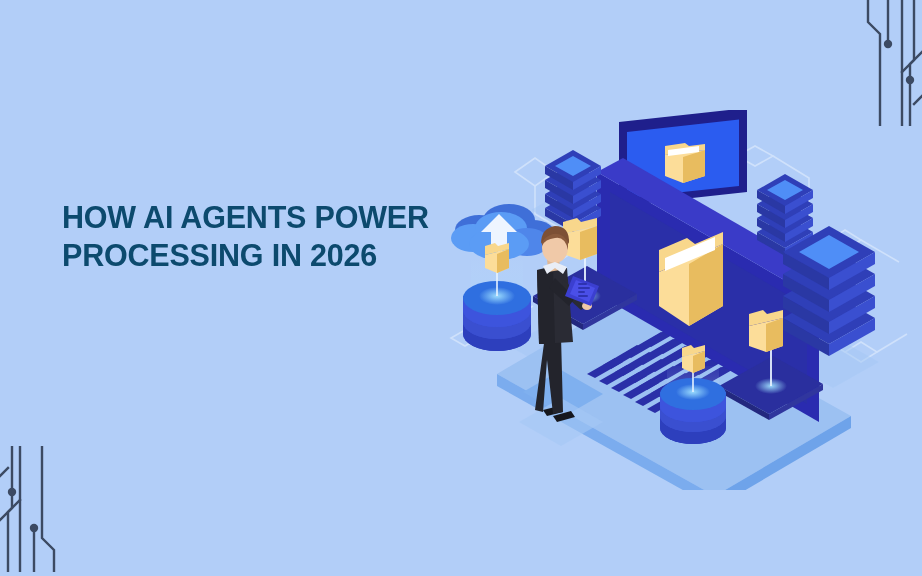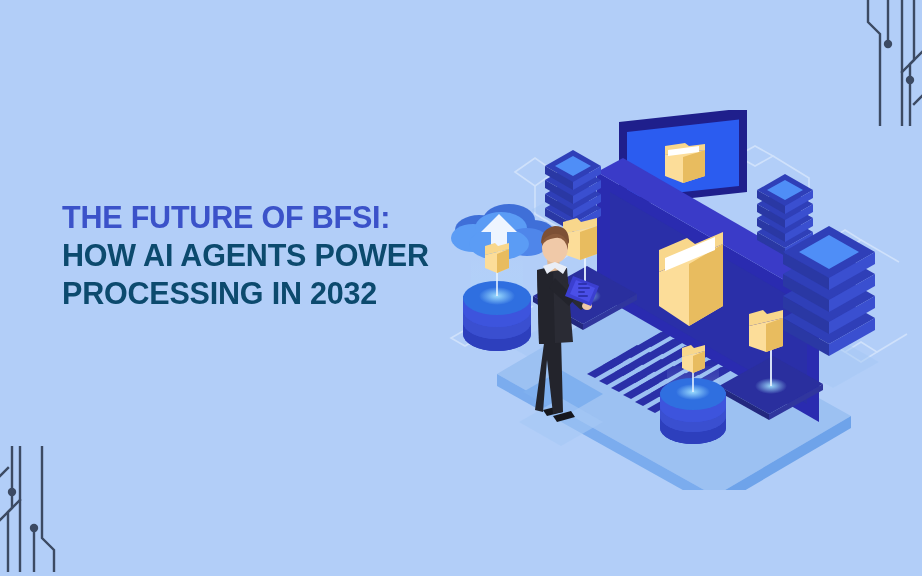--- a/index.html
+++ b/index.html
@@ -85,23 +85,22 @@
         <path d="M0 30 L8 22"></path>
       </g>
       <g fill="#3c4a63">
         <circle cx="34" cy="82" r="4.2"></circle>
         <circle cx="12" cy="46" r="4.2"></circle>
       </g>
     </svg>
   </div>
 
   <div id="headline">
-    <span class="hl-line accent">THE FUTURE OF BFSI:</span>
     <span class="hl-line">HOW AI AGENTS POWER</span>
-    <span class="hl-line">PROCESSING IN 2032</span>
+    <span class="hl-line">PROCESSING IN 2026</span>
   </div>
 
   <div id="illustration">
     <svg width="485" height="380" viewBox="0 0 485 380" fill="none">
 
       <defs>
         <linearGradient id="beamGrad" x1="0" y1="0" x2="0" y2="1">
           <stop offset="0%" stop-color="#bfe0fb" stop-opacity="0.05"></stop>
           <stop offset="100%" stop-color="#8fc6f8" stop-opacity="0.75"></stop>
         </linearGradient>

